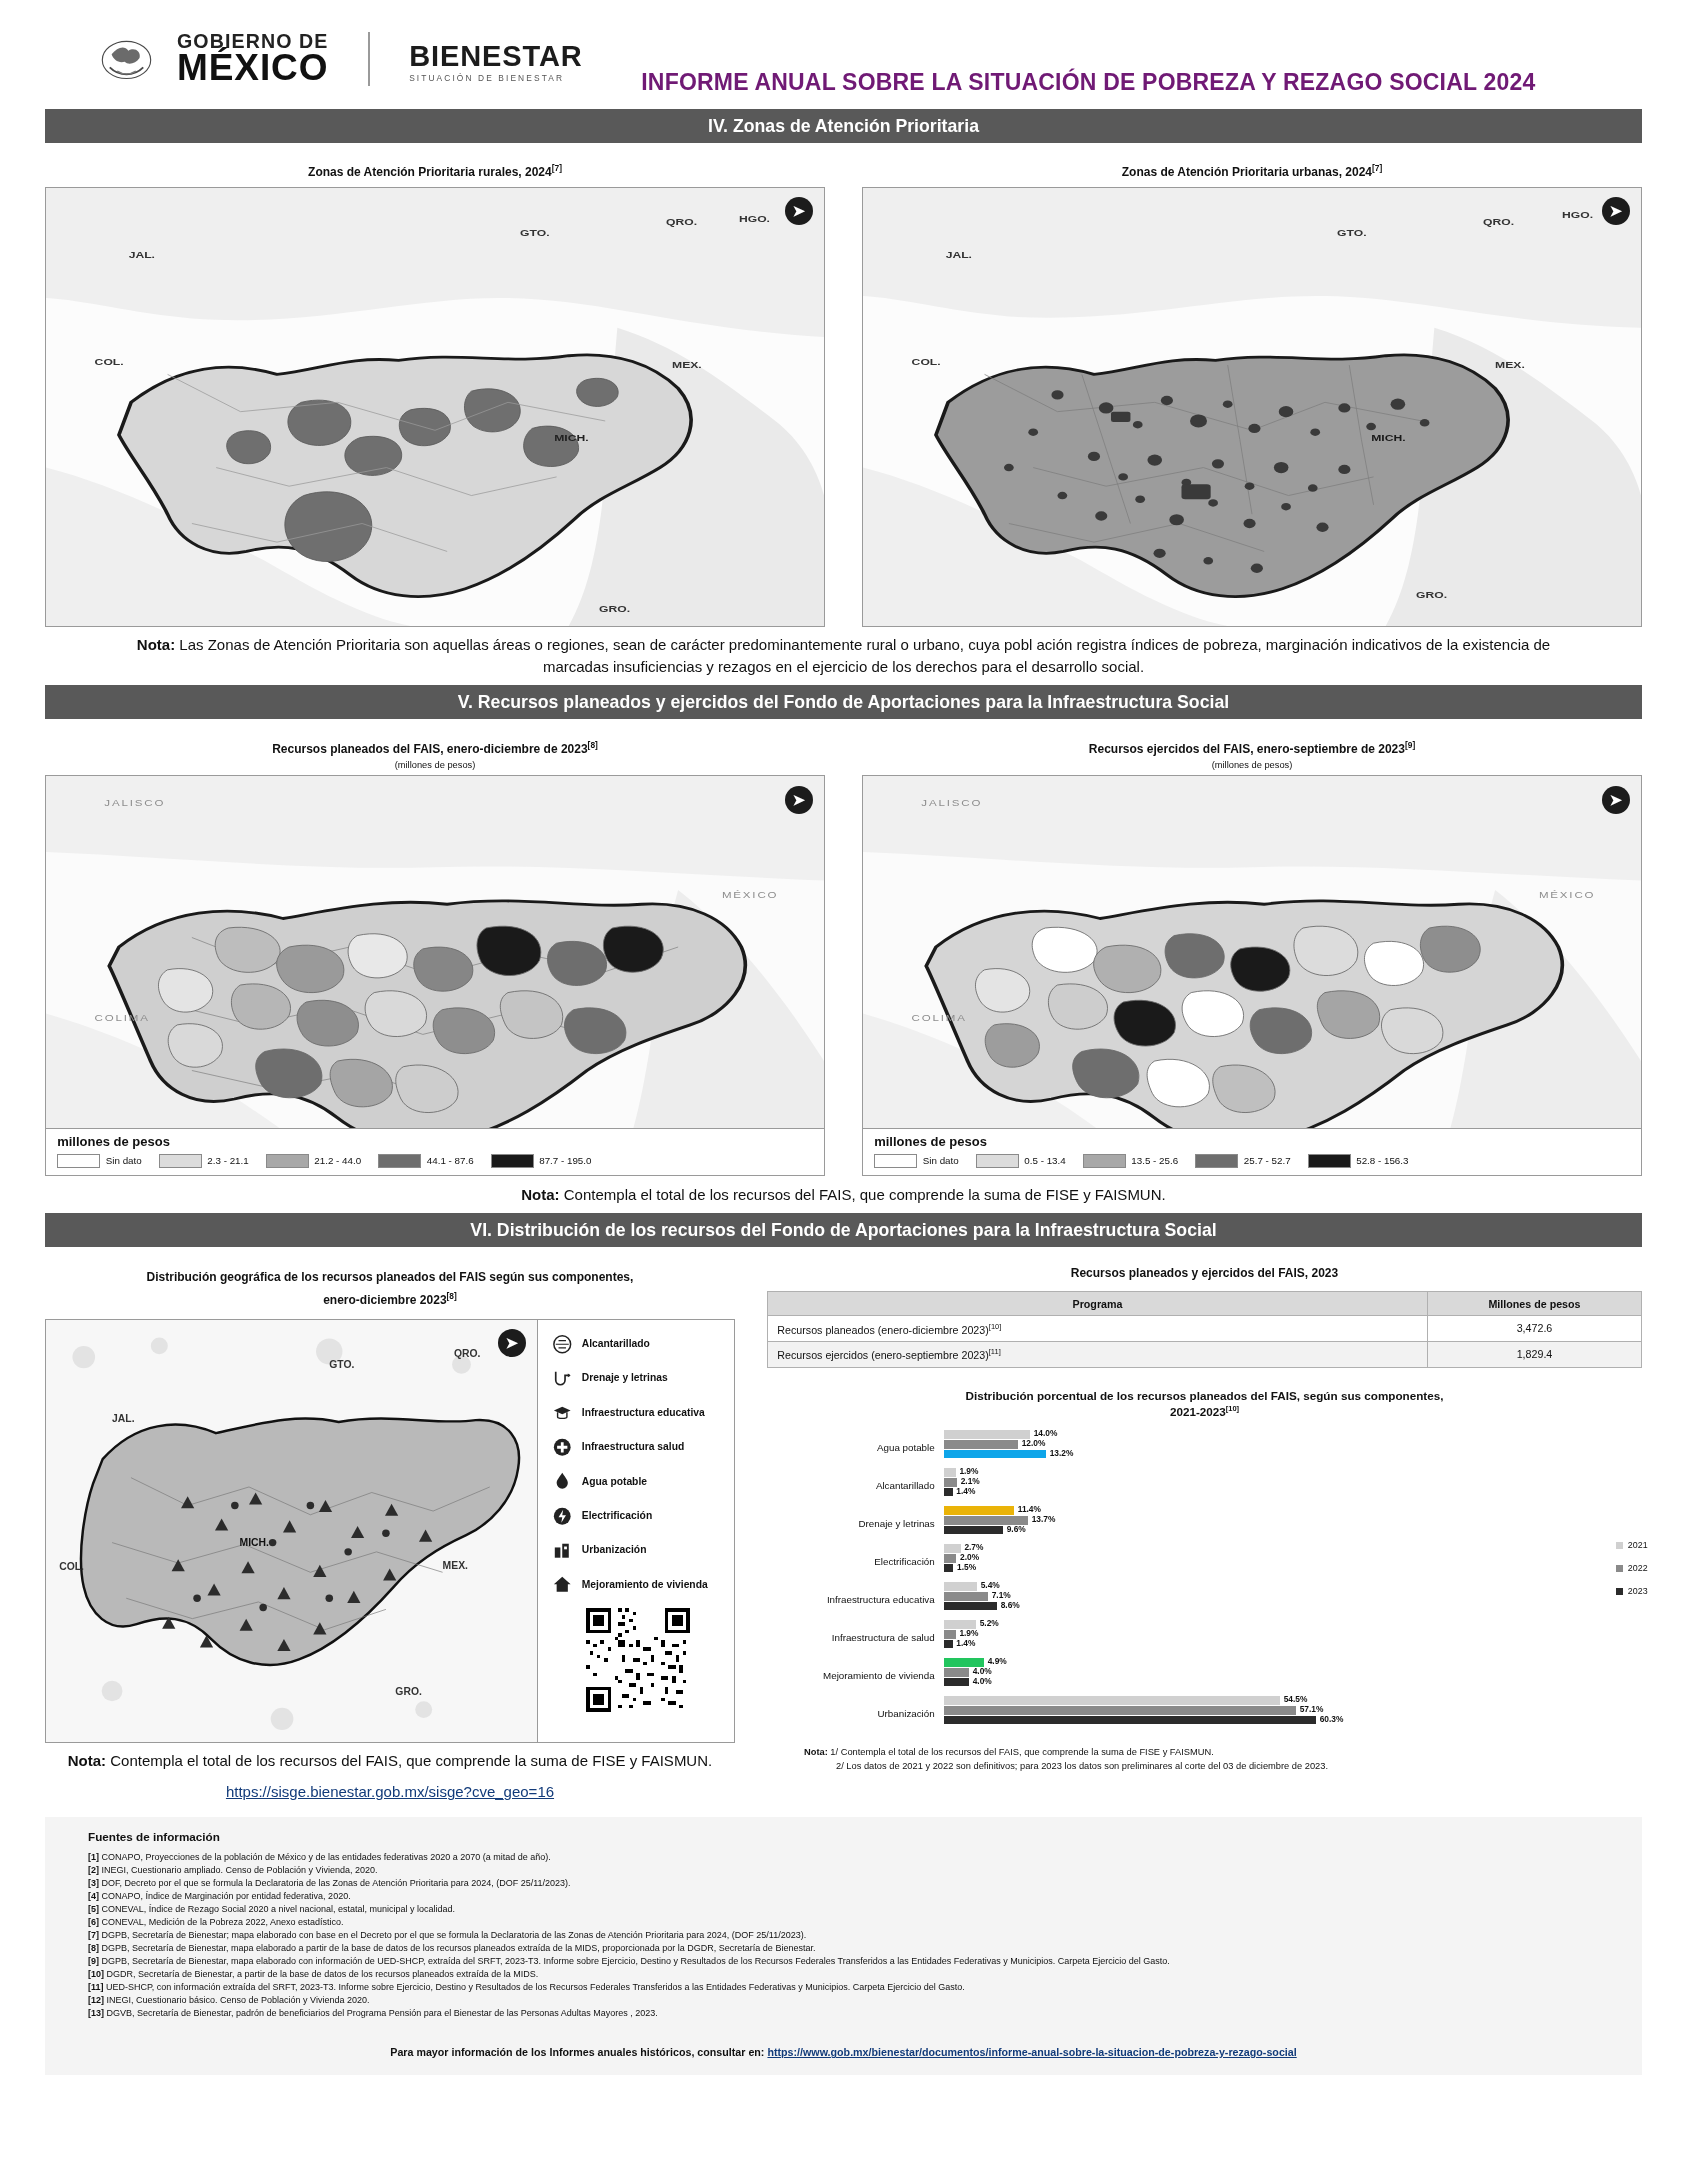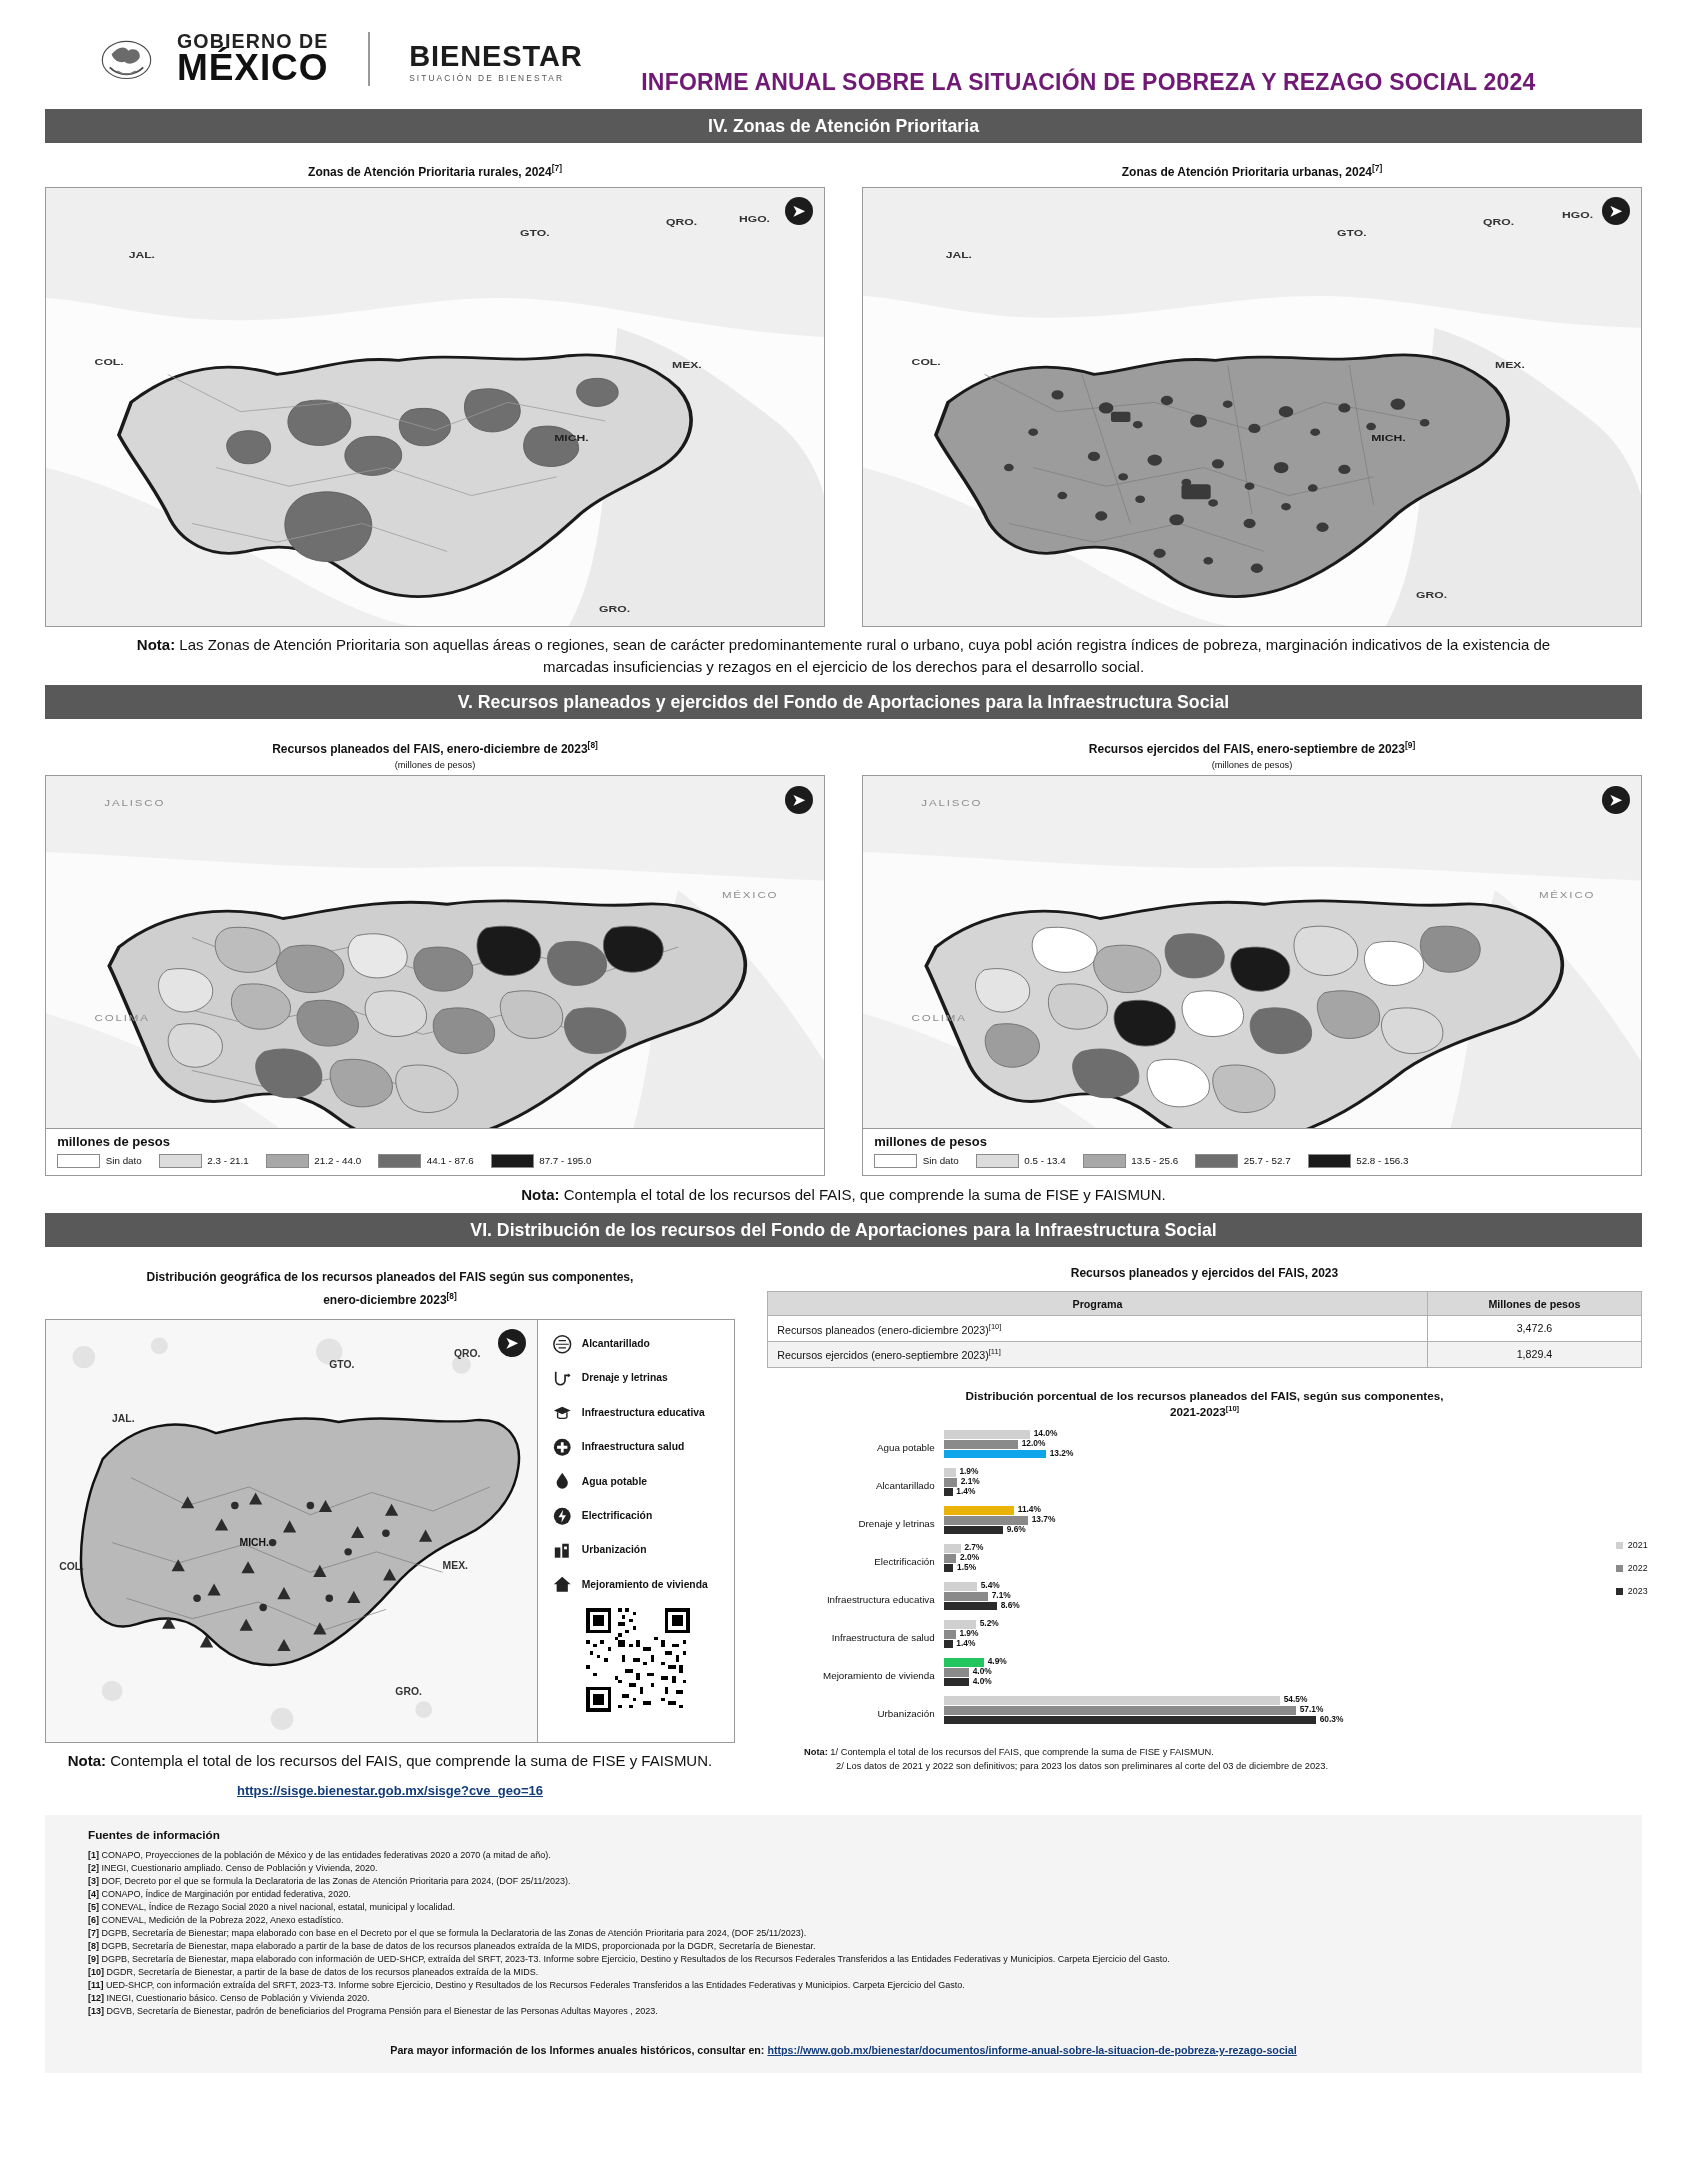--- a/index.html
+++ b/index.html
@@ -78,21 +78,21 @@
   .vi-right { flex:1; }
 
   .map-legend-split { display:flex; border:0.9px solid #9a9a9a; height:424px; }
   .map-legend-split .mapzone { flex:1; position:relative; overflow:hidden; border-right:0.9px solid #9a9a9a;}
   .comp-legend { width:196px; padding:13px 9.3px 9.3px 13px; background:#fff; }
   .comp-item { display:flex; align-items:center; gap:8.4px; margin-bottom:12px; }
   .comp-icon { width:22.4px; height:22.4px; flex:0 0 22.4px; display:flex; align-items:center; justify-content:center; }
   .comp-label { font-size:10.3px; font-weight:bold; line-height:1.15; }
   .qr { width:104px; height:104px; margin:5.6px 0 0 35px; }
 
-  .link-line { text-align:center; font-size:13px; font-weight:bold; margin-top:11.2px; }
+  .link-line { text-align:center; font-size:15px; font-weight:normal; margin-top:11.2px; }
   .link-line a { color:#123b7a; }
 
   
   .tbl-title { text-align:center; font-size:12px; font-weight:bold; margin:9.3px 0 11.2px 0; }
   table.res { width:100%; border-collapse:collapse; font-size:10.7px; }
   table.res th {
     background:#d9d9d9; border:0.9px solid #b0b0b0; padding:5.6px 7.5px; font-weight:bold; text-align:center;
   }
   table.res td { border:0.9px solid #b0b0b0; padding:5.6px 9.3px; }
   table.res td.ind { text-align:left; }

